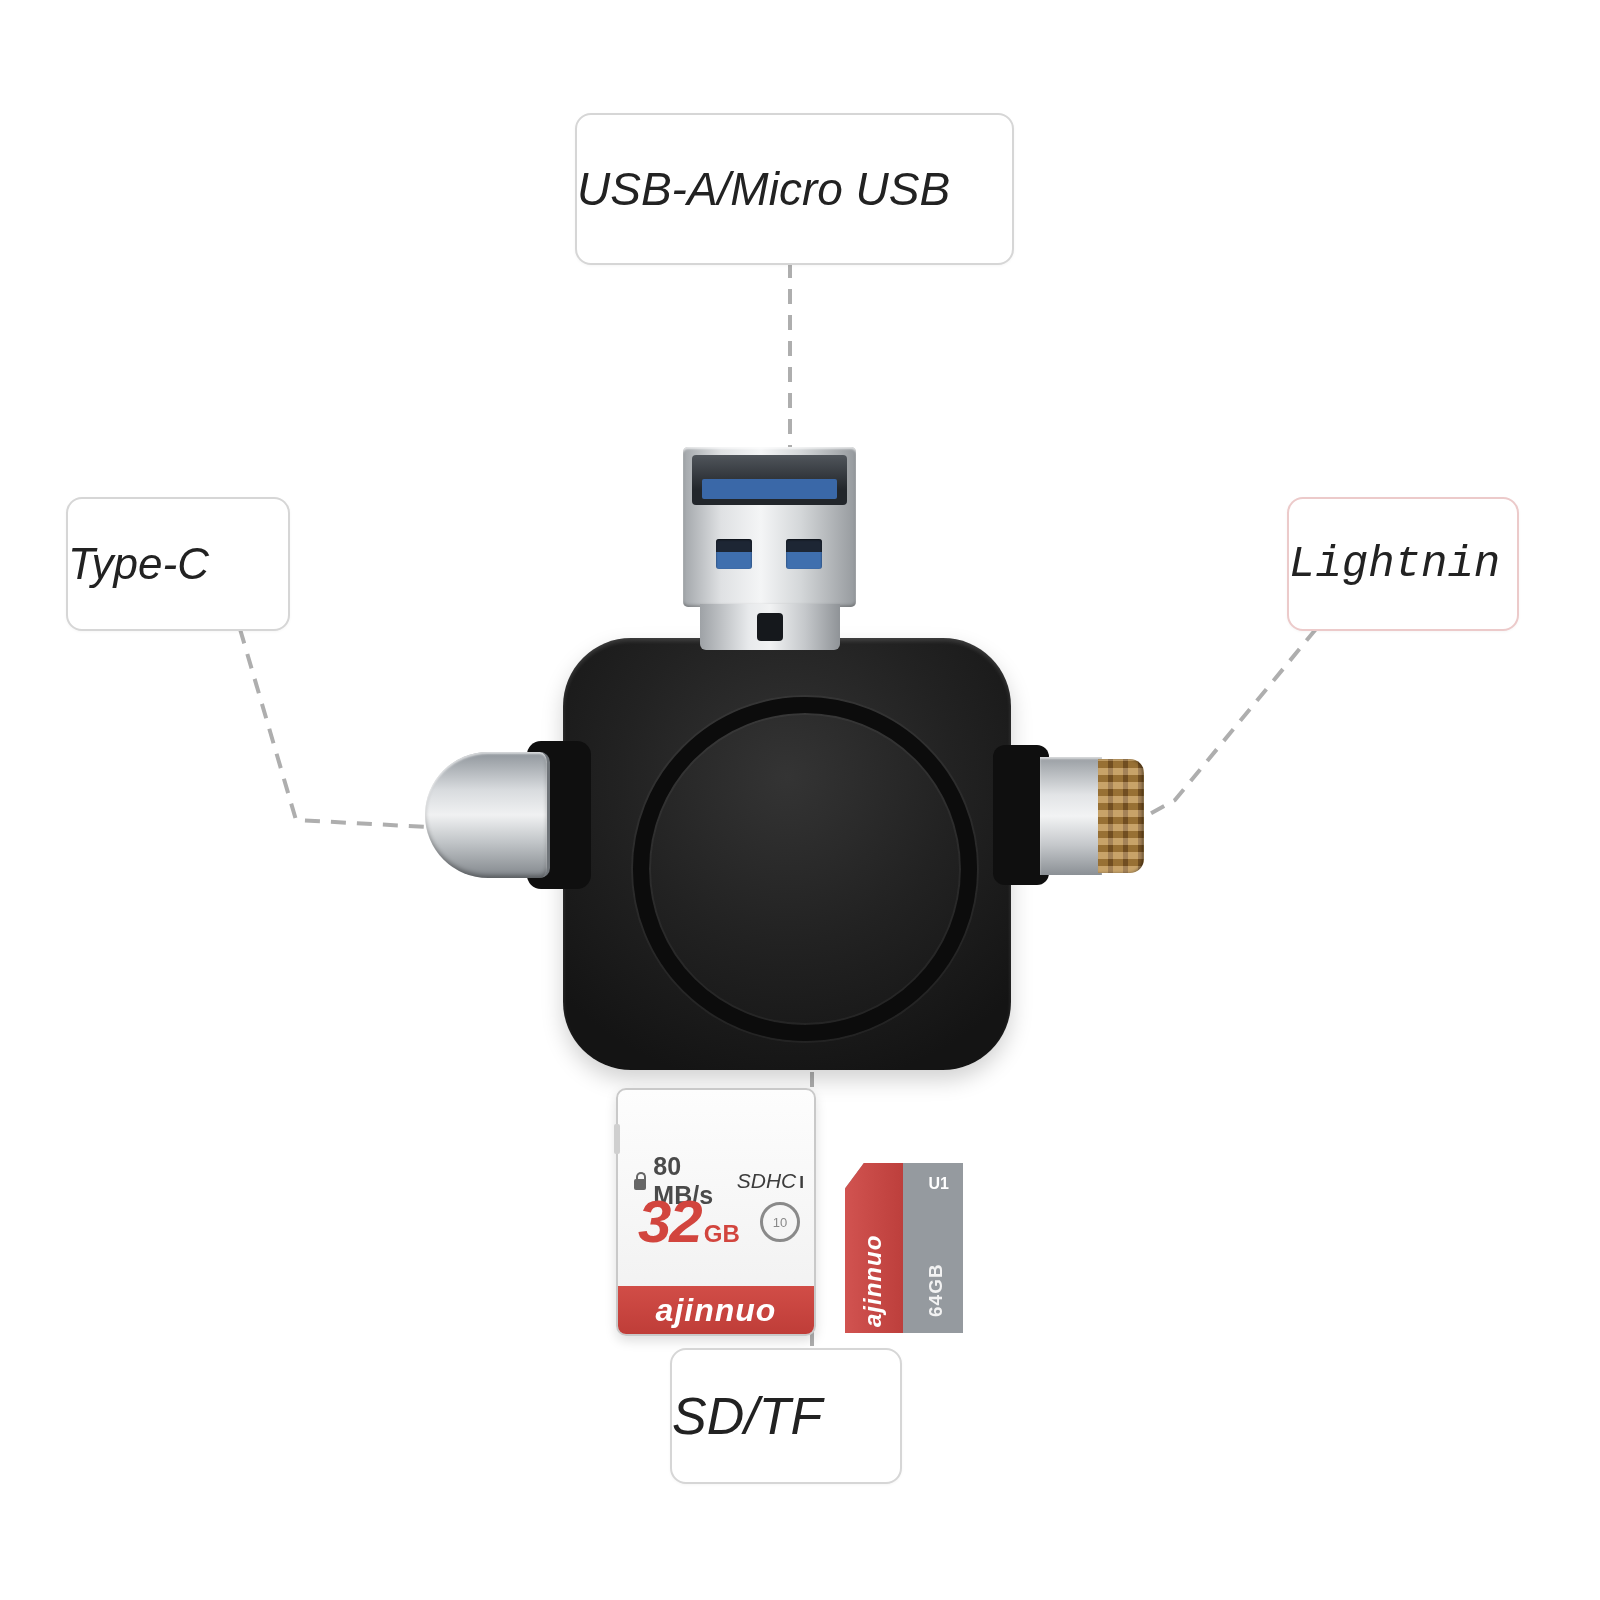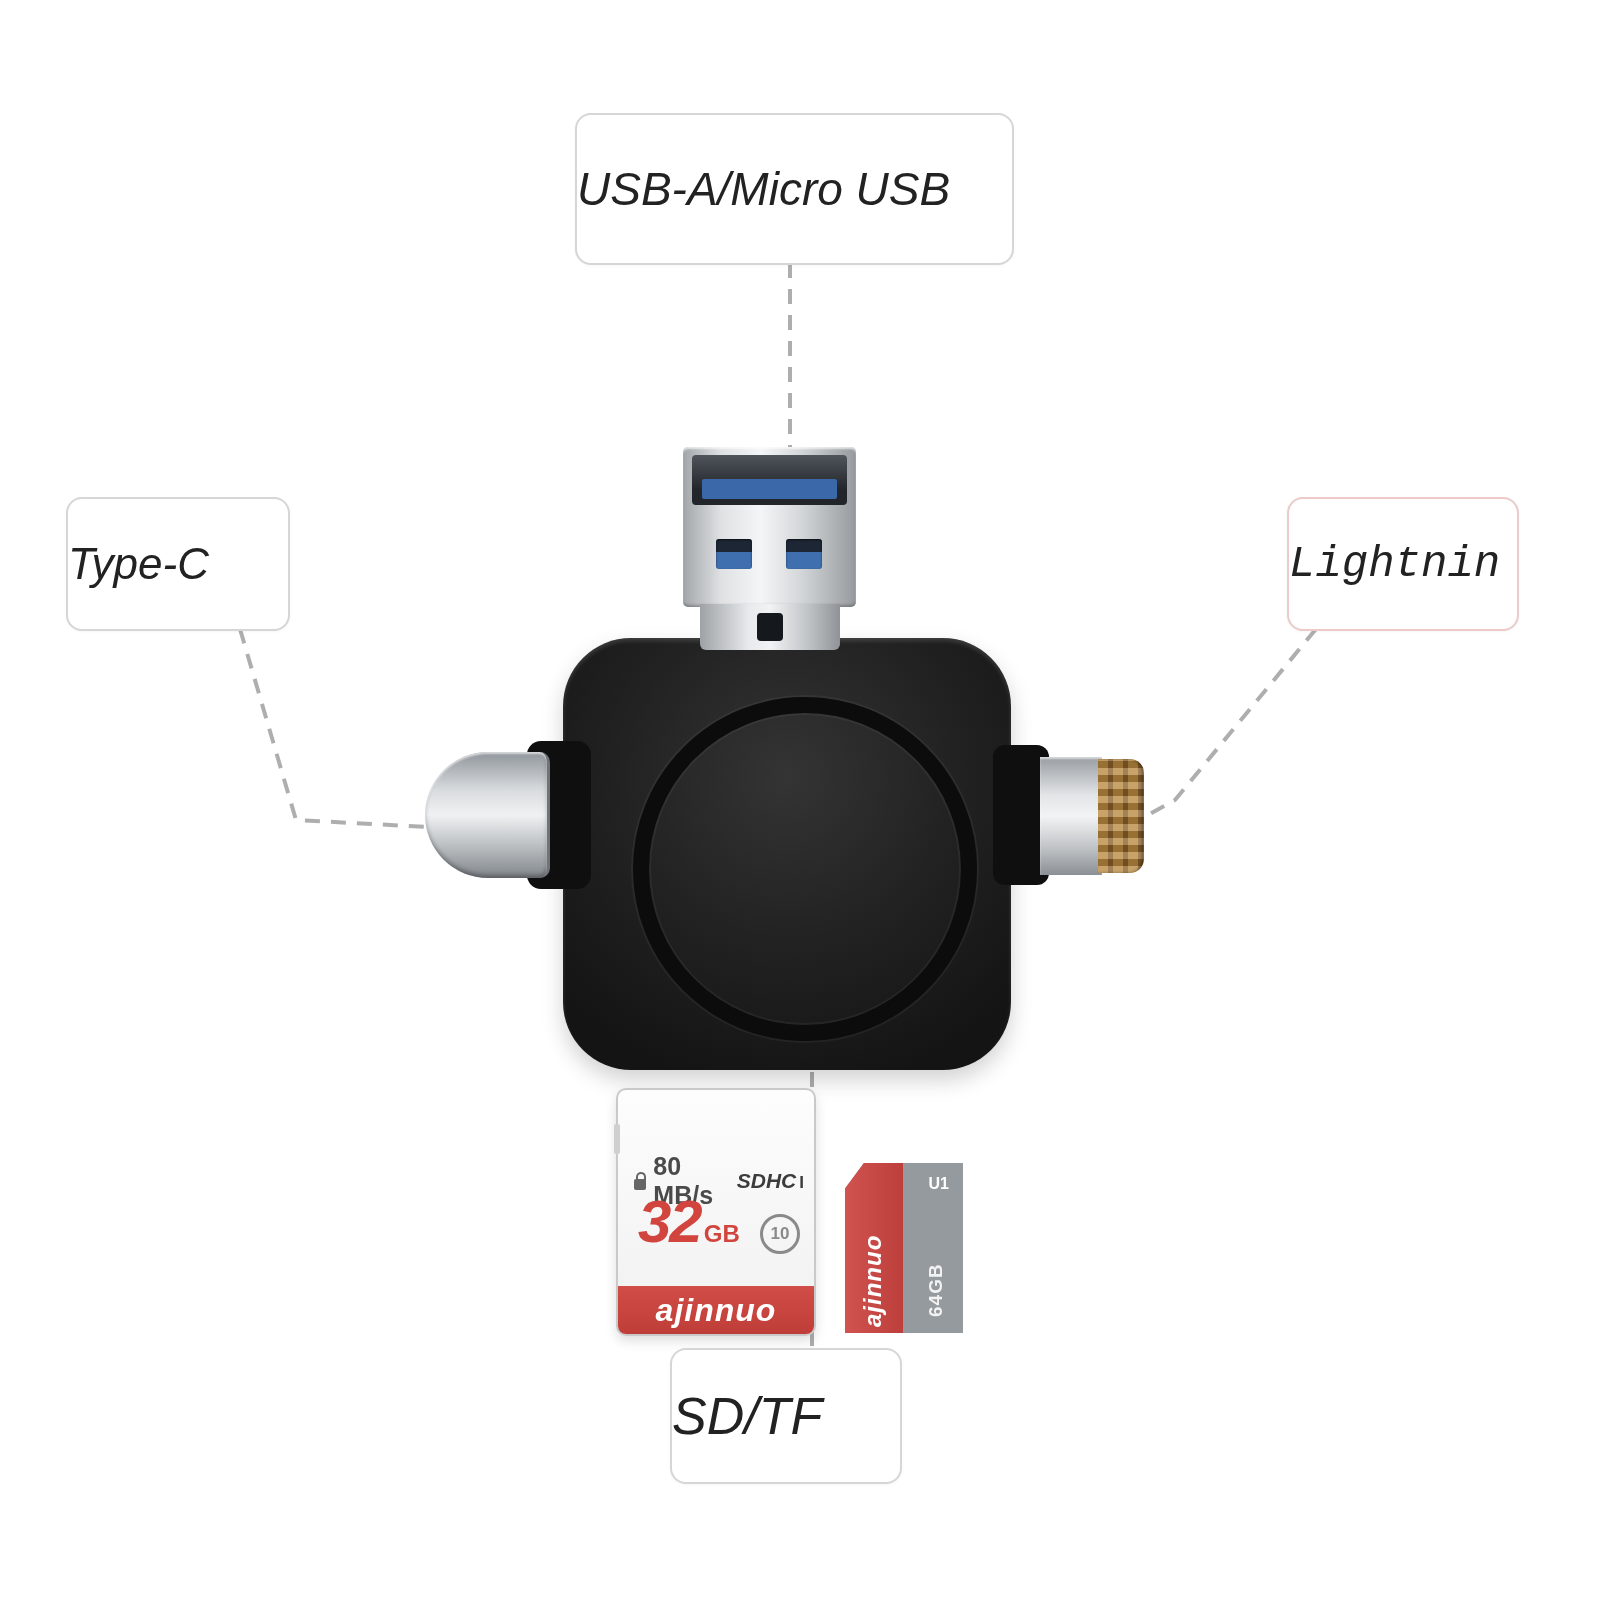--- a/index.html
+++ b/index.html
@@ -114,30 +114,30 @@
     display:flex; align-items:center; justify-content:space-between;
   }
   .sd-speed-group { display:flex; align-items:center; gap:7px; }
   .lock-icon { position:relative; width:14px; height:11px; background:#666; border-radius:2px; margin-top:6px; }
   .lock-icon::before {
     content:""; position:absolute; top:-7px; left:2px; width:6px; height:7px;
     border:2px solid #666; border-bottom:none; border-radius:5px 5px 0 0;
   }
   .sd-speed { font-size:25px; font-weight:bold; color:#4a4a4a; }
   .sdhc { display:flex; align-items:baseline; gap:3px; color:#3c3c3c; }
-  .sdhc-main { font-size:21px; font-weight:bold; font-style:italic; }
+  .sdhc-main { font-size:21px; font-weight:normal; font-style:italic; }
   .sdhc-uhs  { font-size:17px; font-weight:bold; }
   .sd-cap { position:absolute; left:20px; top:102px; display:flex; align-items:baseline; }
   .sd-cap-num  { font-size:60px; font-weight:bold; color:#d2453e; line-height:1; letter-spacing:-2px;font-style:italic; }
   .sd-cap-unit { font-size:24px; font-weight:bold; color:#d2453e; margin-left:3px; }
   .sd-class {
-    position:absolute; right:14px; top:124px; width:34px; height:34px;
+    position:absolute; right:14px; top:112px; width:34px; height:34px;
     border:3px solid #8a8a8a; border-radius:50%; color:#8a8a8a;
     display:flex; align-items:center; justify-content:center;
-    font-size:17px; font-weight:bold;
+    font-size:13px; font-weight:normal;
   }
   .sd-brand-band {
     position:absolute; left:0; right:0; bottom:0; height:48px;
     background: linear-gradient(180deg,#d14d47 0%,#bf3d38 100%);
     border-radius:0 0 8px 8px;
     display:flex; align-items:center; justify-content:center;
   }
   .sd-brand { color:#ffffff; font-size:32px; font-weight:bold; font-style:italic; letter-spacing:1px; }
 
   

